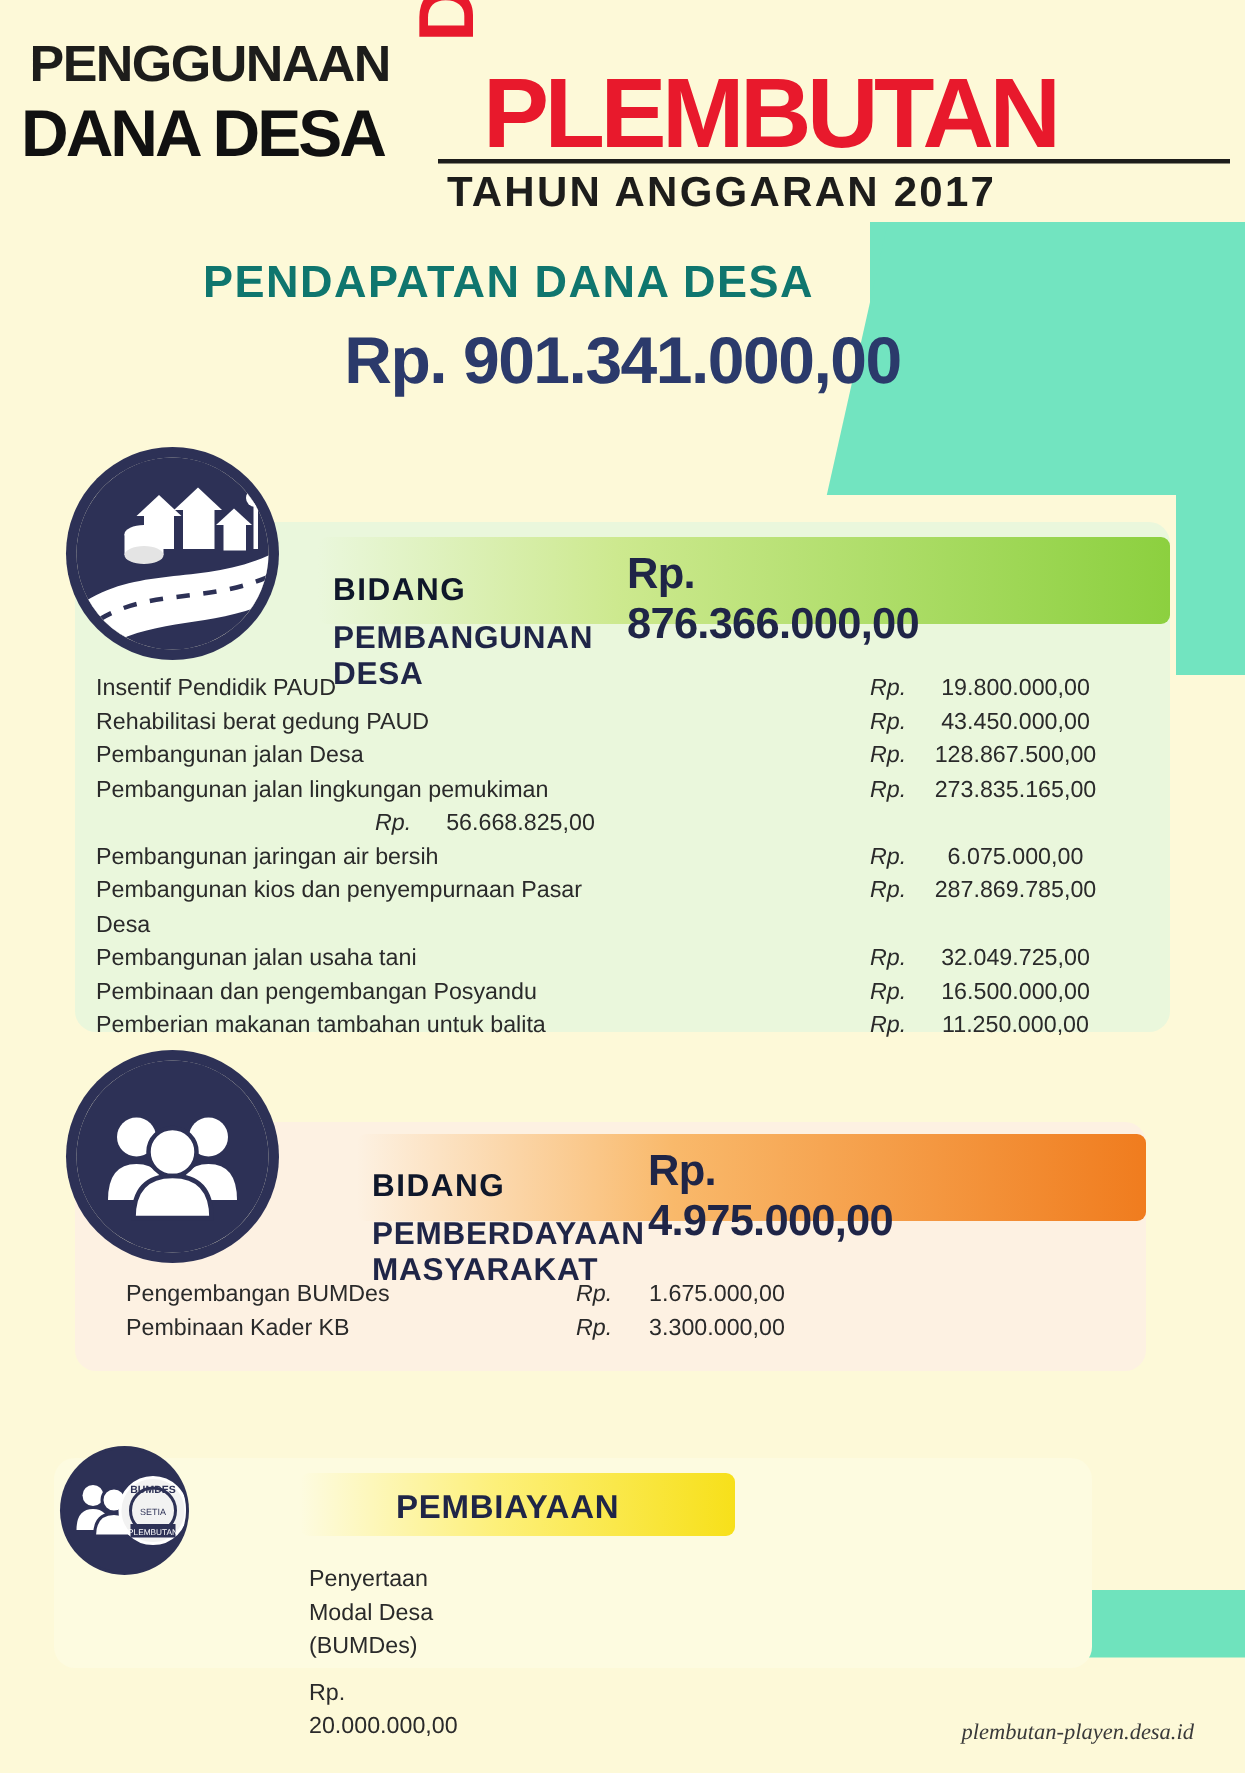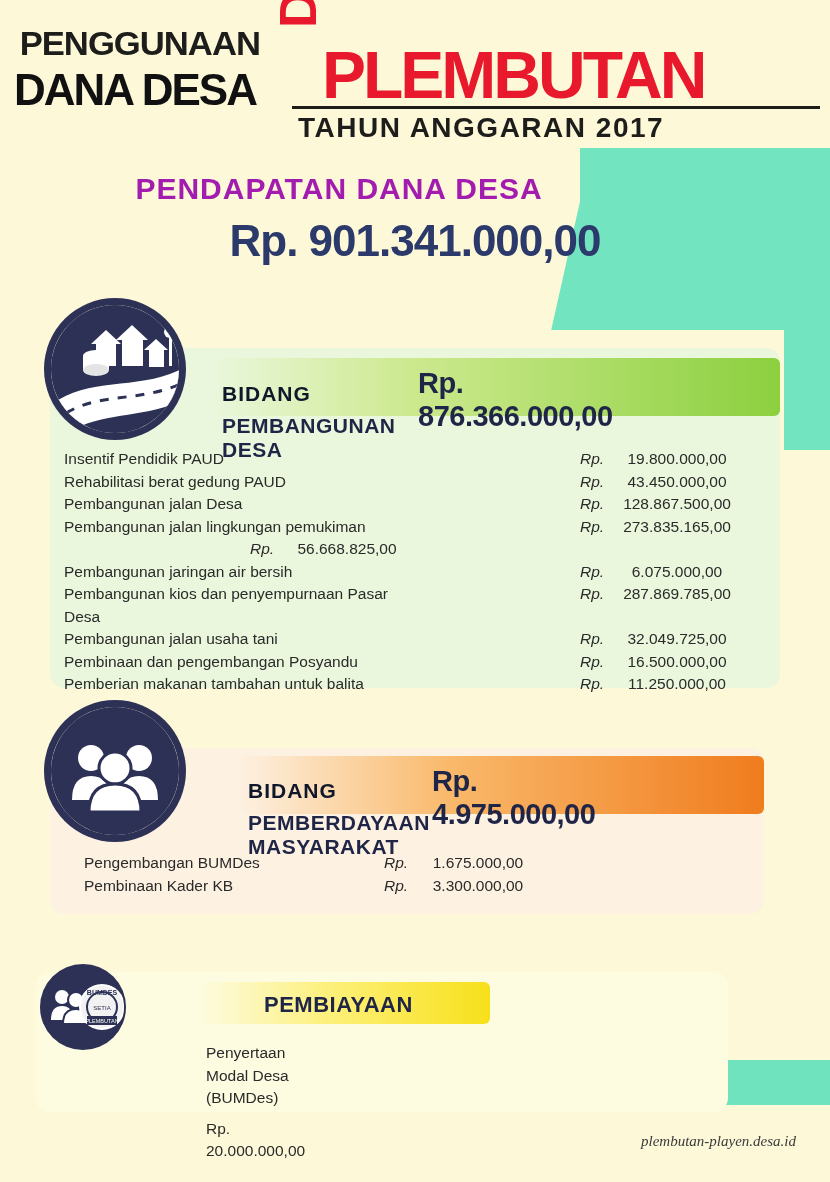--- a/index.html
+++ b/index.html
@@ -84,21 +84,21 @@
   }
   .hdr-rule {
     position: absolute; left: 292px; top: 106px; width: 528px; height: 3px;
     background: #1d1d1b;
   }
 
   
   .pendapatan-title {
     position: absolute; top: 172px; left: 0; width: 678px;
     text-align: center; font-size: 30px; font-weight: bold;
-    color: #a21caf; letter-spacing: 1px;
+    color: #0f766e; letter-spacing: 1px;
   }
   .pendapatan-value {
     position: absolute; top: 216px; left: 0; width: 830px;
     text-align: center; font-size: 44px; font-weight: bold;
     color: #2b3a6b; letter-spacing: -1px;
   }
 
   
   .section { position: absolute; }
 
@@ -145,21 +145,21 @@
     background: #2d3156; overflow: hidden;
   }
   .icon-circle.big { width: 142px; height: 142px; }
   .icon-circle.small { width: 86px; height: 86px; }
   .icon-circle .inner {
     position: absolute; inset: 7px; border-radius: 50%;
     background: #2d3156; border: 3px solid #fdf9d8;
   }
 
   .footer-url {
-    position: absolute; right: 34px; bottom: 32px;
+    position: absolute; right: 34px; bottom: 18px;
     font-size: 15px; font-style: italic; color: #3a3a3a;
     font-family: "Liberation Serif", serif;
   }
 </style>
 </head>
 <body>
 
 <div class="bg-teal-top"></div>
 <div class="bg-cream-top"></div>
 <div class="bg-teal-band"></div>

